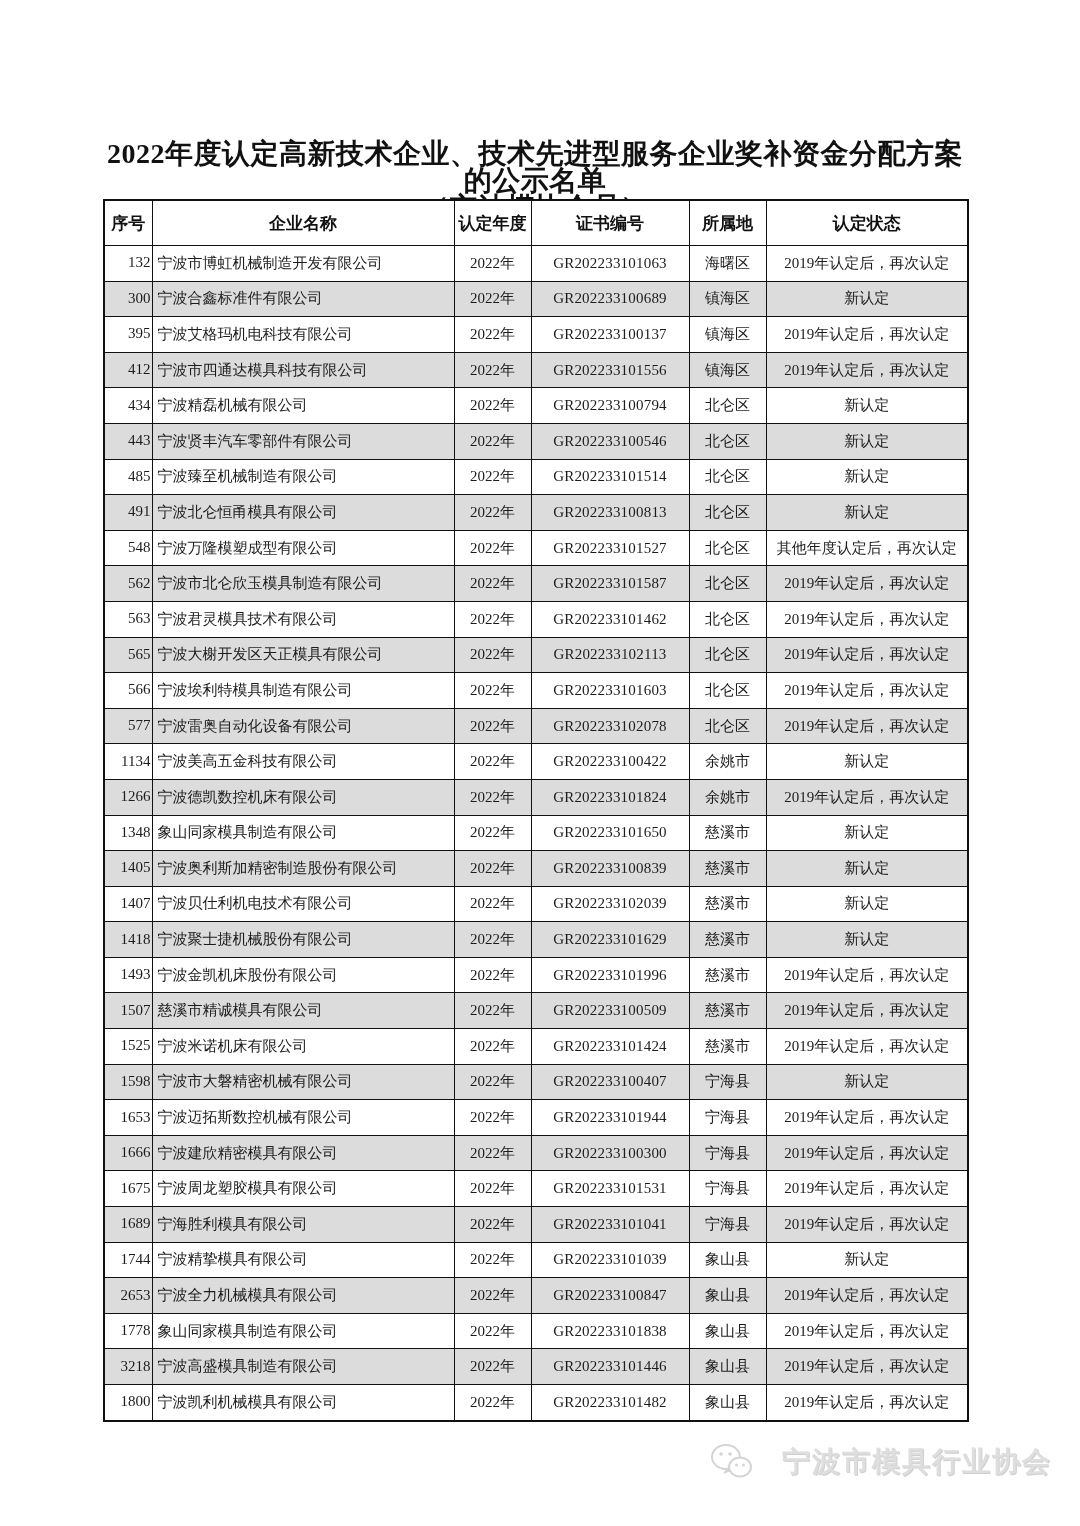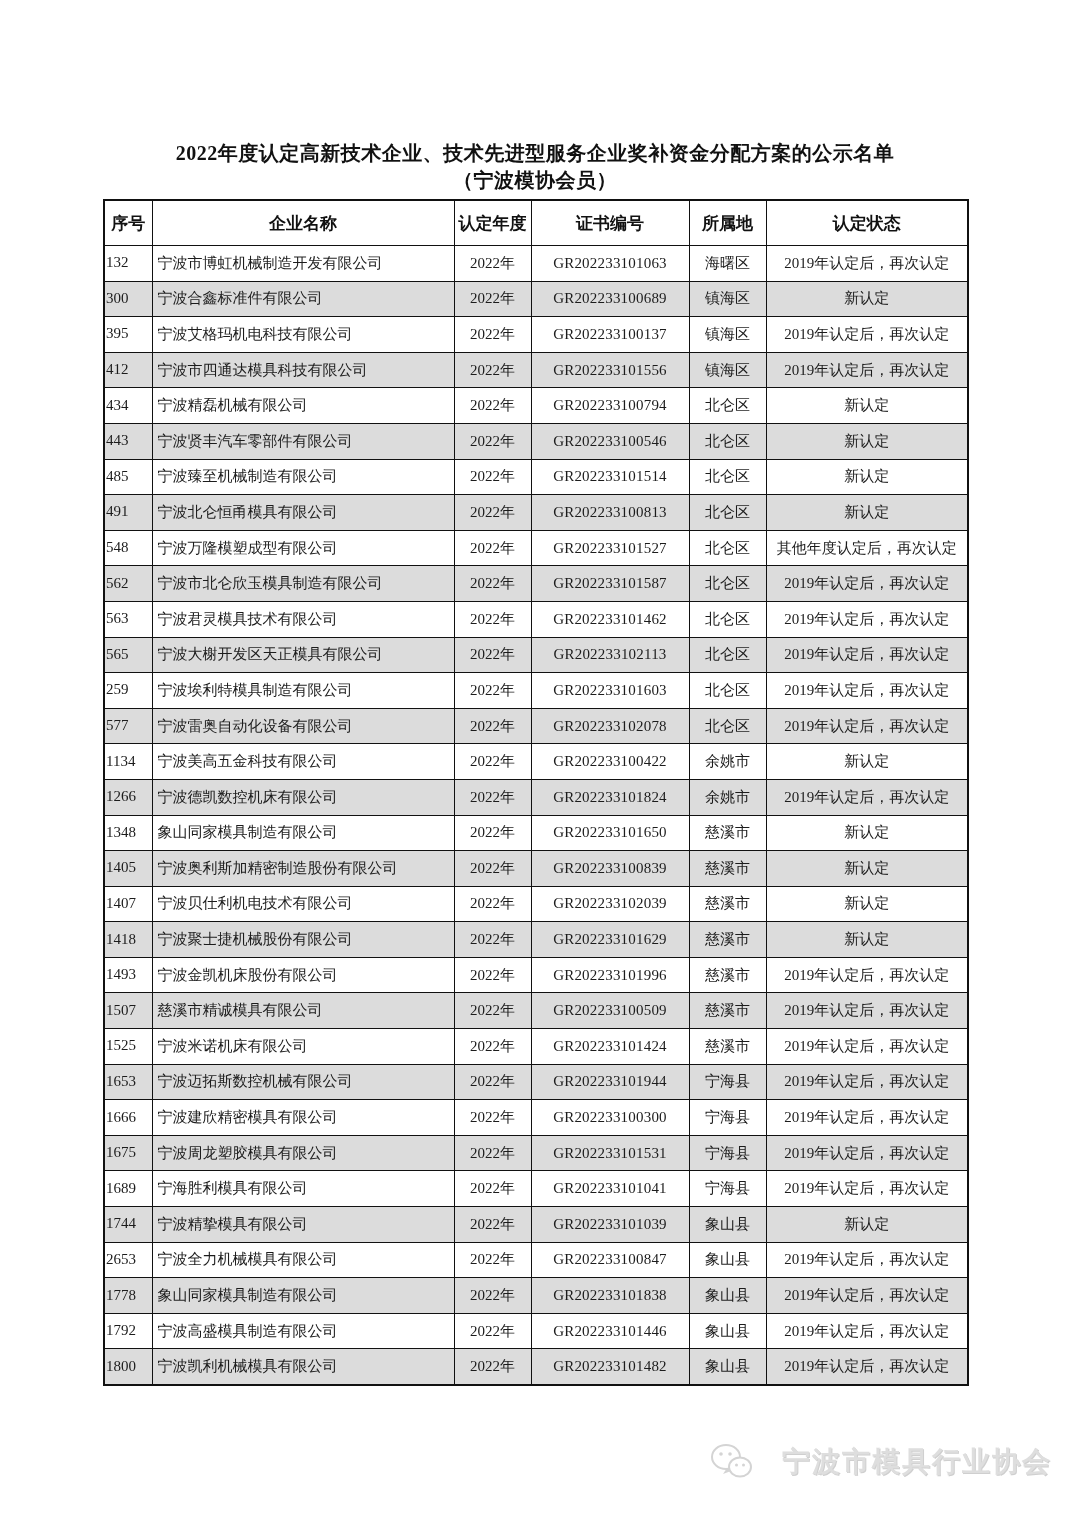--- a/index.html
+++ b/index.html
@@ -15,21 +15,21 @@
     font-family: "Liberation Serif", "DejaVu Serif", serif;
     color: #1c1c1c;
   }
   .page-title {
     position: absolute;
     top: 140px;
     left: 103px;
     width: 864px;
     text-align: center;
     font-weight: bold;
-    font-size: 20px;
+    font-size: 28px;
     line-height: 27px;
     color: #111111;
     letter-spacing: 0.5px;
   }
   table.roster {
     position: absolute;
     top: 199px;
     left: 103px;
     width: 864px;
     border-collapse: collapse;
@@ -59,21 +59,21 @@
   }
   
   col.w0 { width: 48px; }
   col.w1 { width: 302px; }
   col.w2 { width: 77px; }
   col.w3 { width: 158px; }
   col.w4 { width: 77px; }
   col.w5 { width: 202px; }
   
   td.c0 {
-    text-align: left;
+    text-align: right;
     vertical-align: bottom;
     padding-bottom: 2px;
     font-size: 14px;
   }
   td.c1 {
     text-align: left;
     padding-left: 5px;
     font-size: 16px;
   }
   td.c2 { text-align: center; margin-left: 14px; }
@@ -222,21 +222,21 @@
       </tr>
       <tr>
         <td class="c0">565</td>
         <td class="c1">宁波大榭开发区天正模具有限公司</td>
         <td class="c2">2022年</td>
         <td class="c3">GR202233102113</td>
         <td class="c4">北仑区</td>
         <td class="c5">2019年认定后，再次认定</td>
       </tr>
       <tr>
-        <td class="c0">259</td>
+        <td class="c0">566</td>
         <td class="c1">宁波埃利特模具制造有限公司</td>
         <td class="c2">2022年</td>
         <td class="c3">GR202233101603</td>
         <td class="c4">北仑区</td>
         <td class="c5">2019年认定后，再次认定</td>
       </tr>
       <tr>
         <td class="c0">577</td>
         <td class="c1">宁波雷奥自动化设备有限公司</td>
         <td class="c2">2022年</td>
@@ -310,20 +310,28 @@
       </tr>
       <tr>
         <td class="c0">1525</td>
         <td class="c1">宁波米诺机床有限公司</td>
         <td class="c2">2022年</td>
         <td class="c3">GR202233101424</td>
         <td class="c4">慈溪市</td>
         <td class="c5">2019年认定后，再次认定</td>
       </tr>
       <tr>
+        <td class="c0">1598</td>
+        <td class="c1">宁波市大磐精密机械有限公司</td>
+        <td class="c2">2022年</td>
+        <td class="c3">GR202233100407</td>
+        <td class="c4">宁海县</td>
+        <td class="c5">新认定</td>
+      </tr>
+      <tr>
         <td class="c0">1653</td>
         <td class="c1">宁波迈拓斯数控机械有限公司</td>
         <td class="c2">2022年</td>
         <td class="c3">GR202233101944</td>
         <td class="c4">宁海县</td>
         <td class="c5">2019年认定后，再次认定</td>
       </tr>
       <tr>
         <td class="c0">1666</td>
         <td class="c1">宁波建欣精密模具有限公司</td>
@@ -366,21 +374,21 @@
       </tr>
       <tr>
         <td class="c0">1778</td>
         <td class="c1">象山同家模具制造有限公司</td>
         <td class="c2">2022年</td>
         <td class="c3">GR202233101838</td>
         <td class="c4">象山县</td>
         <td class="c5">2019年认定后，再次认定</td>
       </tr>
       <tr>
-        <td class="c0">1792</td>
+        <td class="c0">3218</td>
         <td class="c1">宁波高盛模具制造有限公司</td>
         <td class="c2">2022年</td>
         <td class="c3">GR202233101446</td>
         <td class="c4">象山县</td>
         <td class="c5">2019年认定后，再次认定</td>
       </tr>
       <tr>
         <td class="c0">1800</td>
         <td class="c1">宁波凯利机械模具有限公司</td>
         <td class="c2">2022年</td>

